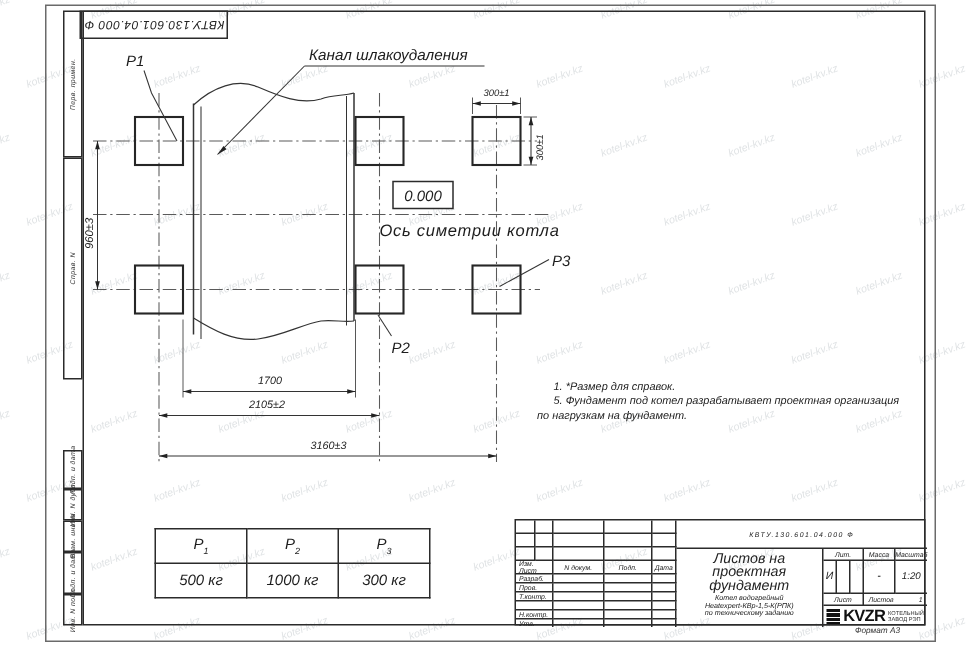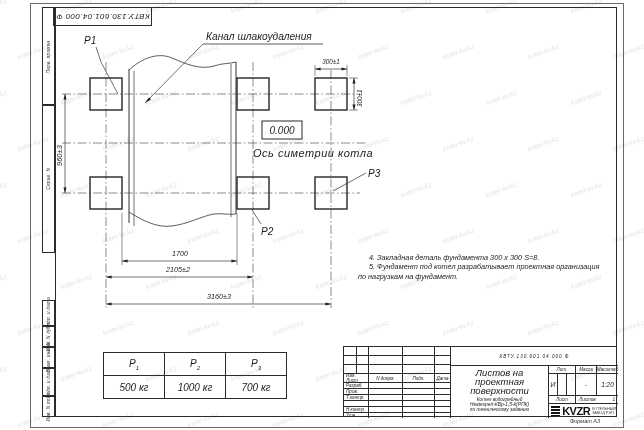--- a/index.html
+++ b/index.html
@@ -257,35 +257,35 @@
 
     <g>
       <rect x="262" y="121" width="40" height="18" fill="#fff" stroke="#2b2b2b" stroke-width="1"></rect>
       <text x="282" y="134" text-anchor="middle" font-size="10">0.000</text>
     </g>
 
     <text x="253" y="157" font-size="11" letter-spacing="0.5">Ось симетрии котла</text>
   </svg>
 
   <div class="abs notes">
-    <div class="note">4. Закладная деталь фундамента 300 х 300 S=8.</div>
+    <div class="note">1. *Размер для справок.</div>
     <div class="note">5. Фундамент под котел разрабатывает проектная организация по нагрузкам на фундамент.</div>
   </div>
 
   <table class="abs load-table">
     <tbody>
         <tr>
       <td><span>Р</span><sub>1</sub></td>
       <td><span>Р</span><sub>2</sub></td>
       <td><span>Р</span><sub>3</sub></td>
     </tr>
     <tr>
       <td>500 кг</td>
       <td>1000 кг</td>
-      <td>700 кг</td>
+      <td>300 кг</td>
     </tr>
   </tbody>
     </table>
 
   <div class="abs tb">
 
     <div class="cell" style="left:0;top:0;width:13px;height:9px;"></div>
     <div class="cell" style="left:13px;top:0;width:12px;height:9px;"></div>
     <div class="cell" style="left:25px;top:0;width:34px;height:9px;"></div>
     <div class="cell" style="left:59px;top:0;width:32px;height:9px;"></div>
@@ -330,21 +330,21 @@
     <div class="cell" style="left:25px;top:66px;width:34px;height:5px;border-bottom:none;"></div>
     <div class="cell" style="left:59px;top:66px;width:32px;height:5px;border-bottom:none;"></div>
     <div class="cell" style="left:91px;top:66px;width:16px;height:5px;border-bottom:none;"></div>
 
     <div class="cell cc docnum" style="left:107px;top:0;width:167px;height:19px;border-right:none;">КВТУ.130.601.04.000 Ф</div>
 
     <div class="cell cc" style="left:107px;top:19px;width:98px;height:52px;border-bottom:none;flex-direction:column;justify-content:flex-start;padding-top:2px;">
       <div class="tbtitle">
         <div>Листов на</div>
         <div>проектная</div>
-        <div>поверхности</div>
+        <div>фундамент</div>
       </div>
       <div class="tbsub">
         <div>Котел водогрейный</div>
         <div>Heatexpert-КВр-1,5-К(РПК)</div>
         <div>по техническому заданию</div>
       </div>
     </div>
 
     <div class="cell cc" style="left:205px;top:19px;width:27px;height:8px;">Лит.</div>
     <div class="cell cc" style="left:232px;top:19px;width:21px;height:8px;">Масса</div>

